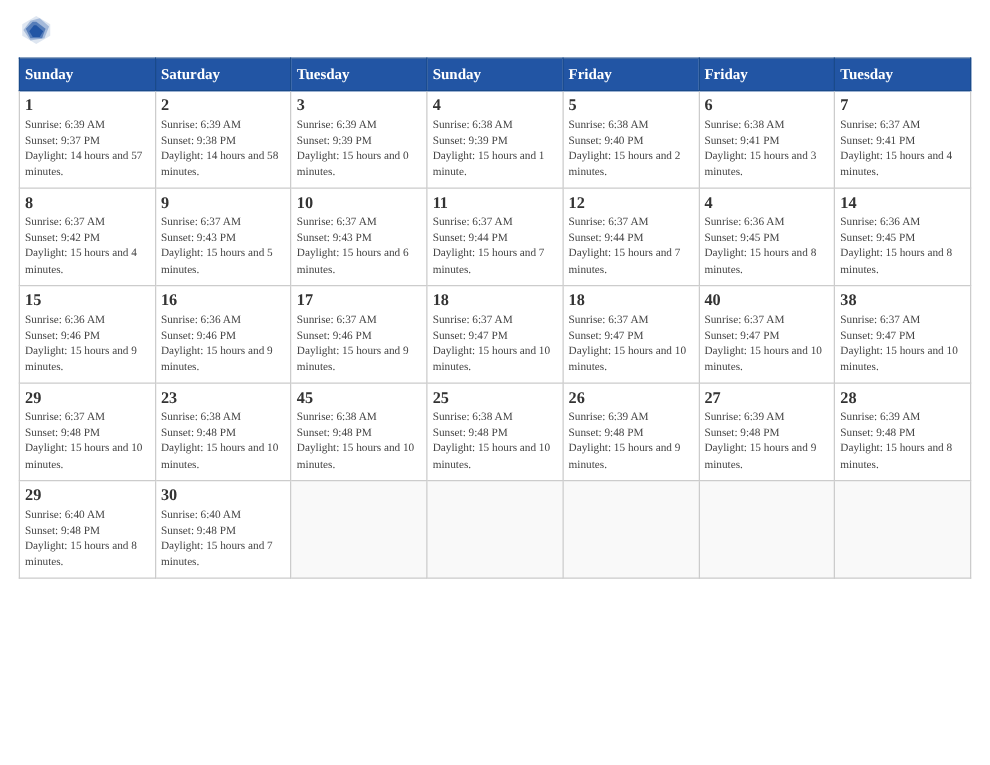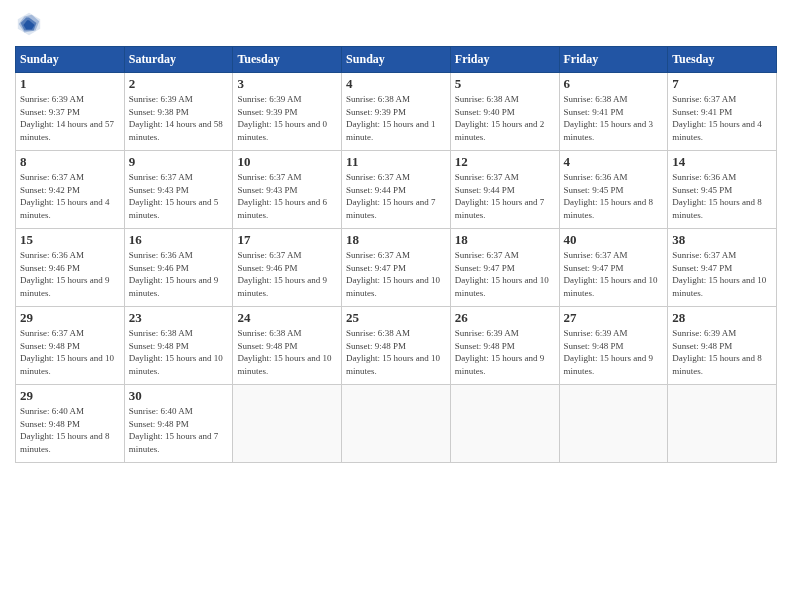--- a/index.html
+++ b/index.html
@@ -179,21 +179,21 @@
           <td><span class="day-num">40</span>
 <span class="day-info">Sunrise: 6:37 AM<br>Sunset: 9:47 PM<br>Daylight: 15 hours and 10 minutes.</span></td>
           <td><span class="day-num">38</span>
 <span class="day-info">Sunrise: 6:37 AM<br>Sunset: 9:47 PM<br>Daylight: 15 hours and 10 minutes.</span></td>
         </tr>
         <tr>
           <td><span class="day-num">29</span>
 <span class="day-info">Sunrise: 6:37 AM<br>Sunset: 9:48 PM<br>Daylight: 15 hours and 10 minutes.</span></td>
           <td><span class="day-num">23</span>
 <span class="day-info">Sunrise: 6:38 AM<br>Sunset: 9:48 PM<br>Daylight: 15 hours and 10 minutes.</span></td>
-          <td><span class="day-num">24</span>
+          <td><span class="day-num">45</span>
 <span class="day-info">Sunrise: 6:38 AM<br>Sunset: 9:48 PM<br>Daylight: 15 hours and 10 minutes.</span></td>
           <td><span class="day-num">25</span>
 <span class="day-info">Sunrise: 6:38 AM<br>Sunset: 9:48 PM<br>Daylight: 15 hours and 10 minutes.</span></td>
           <td><span class="day-num">26</span>
 <span class="day-info">Sunrise: 6:39 AM<br>Sunset: 9:48 PM<br>Daylight: 15 hours and 9 minutes.</span></td>
           <td><span class="day-num">27</span>
 <span class="day-info">Sunrise: 6:39 AM<br>Sunset: 9:48 PM<br>Daylight: 15 hours and 9 minutes.</span></td>
           <td><span class="day-num">28</span>
 <span class="day-info">Sunrise: 6:39 AM<br>Sunset: 9:48 PM<br>Daylight: 15 hours and 8 minutes.</span></td>
         </tr>

